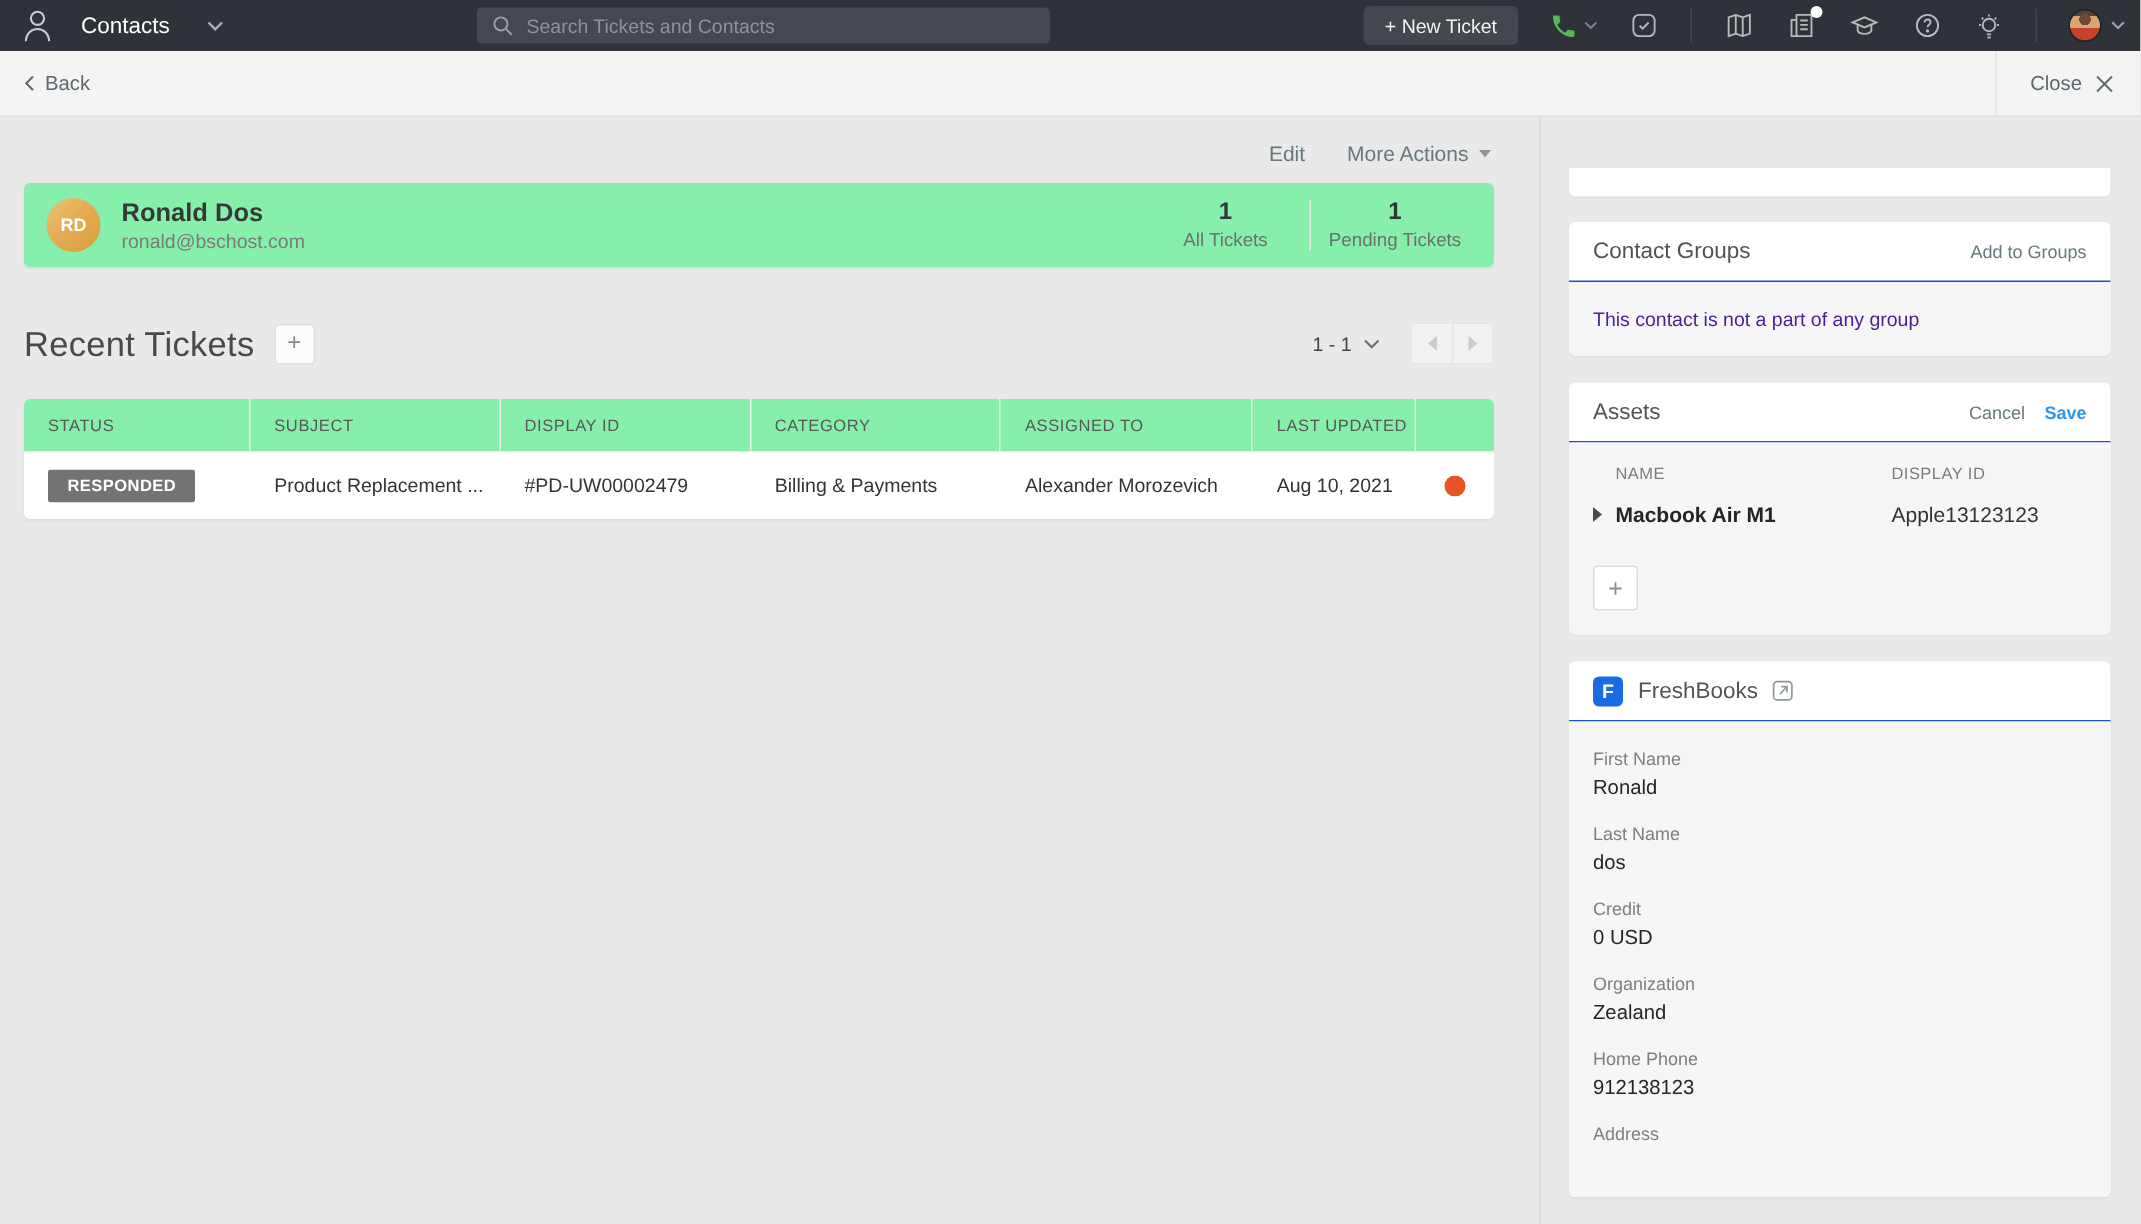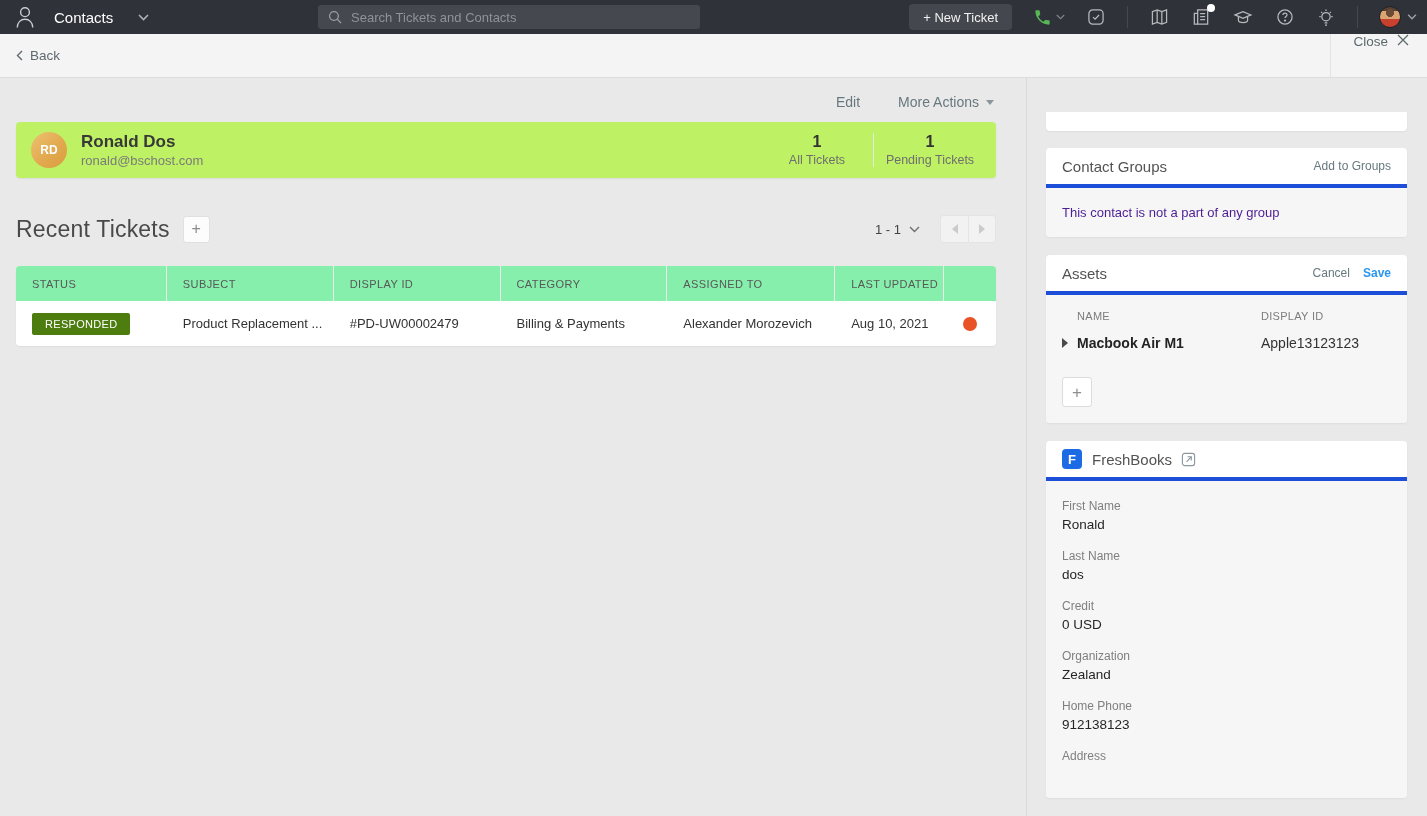--- a/index.html
+++ b/index.html
@@ -21,34 +21,34 @@
   .notif-dot { position:absolute; top:-3px; right:-4px; width:8px; height:8px; border-radius:50%; background:#fff; }
   .nav-avatar { width:22px; height:22px; border-radius:50%; overflow:hidden; background:
       radial-gradient(circle at 50% 30%, #6b4a36 0 22%, transparent 23%),
       linear-gradient(180deg,#574135 0 18%,#d9a673 18% 58%,#c8402e 58%);
       border:1px solid #1f2226; cursor:pointer; }
   .avatar-group { display:flex; align-items:center; gap:6px; cursor:pointer; }
 
   
   .subheader { height:44px; background:#f4f4f5; border-bottom:1px solid #dcdddd; display:flex; align-items:center; padding:0 0 0 16px; }
   .back-btn { display:flex; align-items:center; gap:7px; color:#5d696c; font-size:13.5px; background:none; border:none; font-family:inherit; cursor:pointer; }
-  .close-wrap { margin-left:auto; height:100%; border-left:1px solid #e3e3e3; display:flex; align-items:flex-start; gap:9px; padding:0 18px 0 22px; cursor:pointer; color:#5d696c; font-size:13.5px; }
+  .close-wrap { margin-left:auto; height:100%; border-left:1px solid #e3e3e3; display:flex; align-items:center; gap:9px; padding:0 18px 0 22px; cursor:pointer; color:#5d696c; font-size:13.5px; }
 
   
   .content { display:flex; height:738px; }
   .main { width:1027px; border-right:1px solid #d9d9d9; padding:14px 30px 0 16px; }
   .sidebar { width:361px; margin-left:19px; padding-top:34px; }
 
   
-  .actions-row { display:flex; justify-content:flex-end; align-items:center; gap:38px; padding:2px 2px 12px 0; }
+  .actions-row { display:flex; justify-content:flex-end; align-items:center; gap:28px; padding:2px 2px 12px 0; }
   .link-action { color:#67787e; font-size:14px; background:none; border:none; font-family:inherit; cursor:pointer; display:flex; align-items:center; gap:7px; }
   .caret-down { width:0; height:0; border-left:4px solid transparent; border-right:4px solid transparent; border-top:5px solid #8a969b; }
 
   
-  .contact-card { height:56px; background:#bef264; border-radius:4px; box-shadow:0 1px 2px rgba(0,0,0,.06); display:flex; align-items:center; padding-left:15px; }
+  .contact-card { height:56px; background:#86efac; border-radius:4px; box-shadow:0 1px 2px rgba(0,0,0,.06); display:flex; align-items:center; padding-left:15px; }
   .contact-avatar { width:36px; height:36px; border-radius:50%; background:linear-gradient(135deg,#eec271 0%,#e2a94f 55%,#d99d3e 100%); color:#fff; font-size:12px; font-weight:bold; display:flex; align-items:center; justify-content:center; margin-right:14px; }
   .contact-name { font-size:17px; font-weight:600; color:#383838; line-height:1.2; }
   .contact-email { font-size:13px; color:#7a7a7a; margin-top:1px; }
   .contact-stats { margin-left:auto; display:flex; align-items:center; height:100%; padding-right:10px; }
   .stat { width:112px; text-align:center; cursor:pointer; }
   .stat-value { font-size:16px; font-weight:600; color:#333; }
   .stat-label { font-size:12.5px; color:#6f6f6f; margin-top:2px; }
   .stat-divider { width:1px; height:34px; background:#e7e7e7; }
 
   
@@ -64,27 +64,27 @@
   .tri-right { width:0; height:0; border-top:5px solid transparent; border-bottom:5px solid transparent; border-left:6px solid #cbcbcb; }
 
   
   .tickets-table { margin-top:23px; border-radius:4px; overflow:hidden; box-shadow:0 1px 2px rgba(0,0,0,.05); }
   .t-head { display:flex; background:#86efac; height:35px; align-items:center; }
   .t-head .cell { font-size:11px; color:#585858; letter-spacing:.4px; border-right:1px solid #ececec; height:100%; display:flex; align-items:center; padding-left:16px; }
   .t-head .cell:last-child { border-right:none; }
   .t-row { display:flex; background:#fff; height:45px; align-items:center; font-size:13px; color:#333; cursor:pointer; }
   .t-row .cell { padding-left:16px; white-space:nowrap; overflow:hidden; }
   .c1{width:151px;} .c2{width:167px;} .c3{width:167px;} .c4{width:167px;} .c5{width:168px;} .c6{width:109px;} .c7{width:52px; padding-left:0 !important; display:flex; justify-content:center;}
-  .status-badge { display:inline-block; background:#4d7c0f; color:#fff; font-size:11px; font-weight:normal; letter-spacing:.3px; padding:5px 13px; border-radius:2px; }
+  .status-badge { display:inline-block; background:#737373; color:#fff; font-size:11px; font-weight:bold; letter-spacing:.3px; padding:5px 13px; border-radius:2px; }
   .due-dot { width:14px; height:14px; border-radius:50%; background:#e85325; }
 
   
   .card { background:#fff; border-radius:4px; box-shadow:0 1px 2px rgba(0,0,0,.05); margin-bottom:18px; }
   .card.partial { height:19px; border-radius:0 0 4px 4px; margin-bottom:17px; }
-  .card-header { height:40px; display:flex; align-items:center; padding:0 16px; border-bottom:4px solid #1d4ed8; font-size:15px; color:#535353; }
+  .card-header { height:40px; display:flex; align-items:center; padding:0 16px; border-bottom:1px solid #1d4ed8; font-size:15px; color:#535353; }
   .card-body { background:#f6f6f6; border-radius:0 0 4px 4px; }
   .cg-body { padding:17px 16px; font-size:13px; color:#4c1d95; }
   .hdr-action { margin-left:auto; font-size:12px; color:#67787e; background:none; border:none; font-family:inherit; cursor:pointer; }
   .hdr-action.save { color:#2b97ef; margin-left:13px; font-weight:bold; }
 
   .assets-body { padding:13px 16px 16px; }
   .asset-cols { display:flex; padding:2px 0 13px 15px; font-size:11px; color:#7c7c7c; letter-spacing:.3px; }
   .asset-cols .ac1 { width:184px; }
   .asset-row { display:flex; align-items:center; padding-left:0; cursor:pointer; }
   .caret-right { width:0; height:0; border-top:5px solid transparent; border-bottom:5px solid transparent; border-left:6px solid #4a4a4a; margin-right:9px; }

